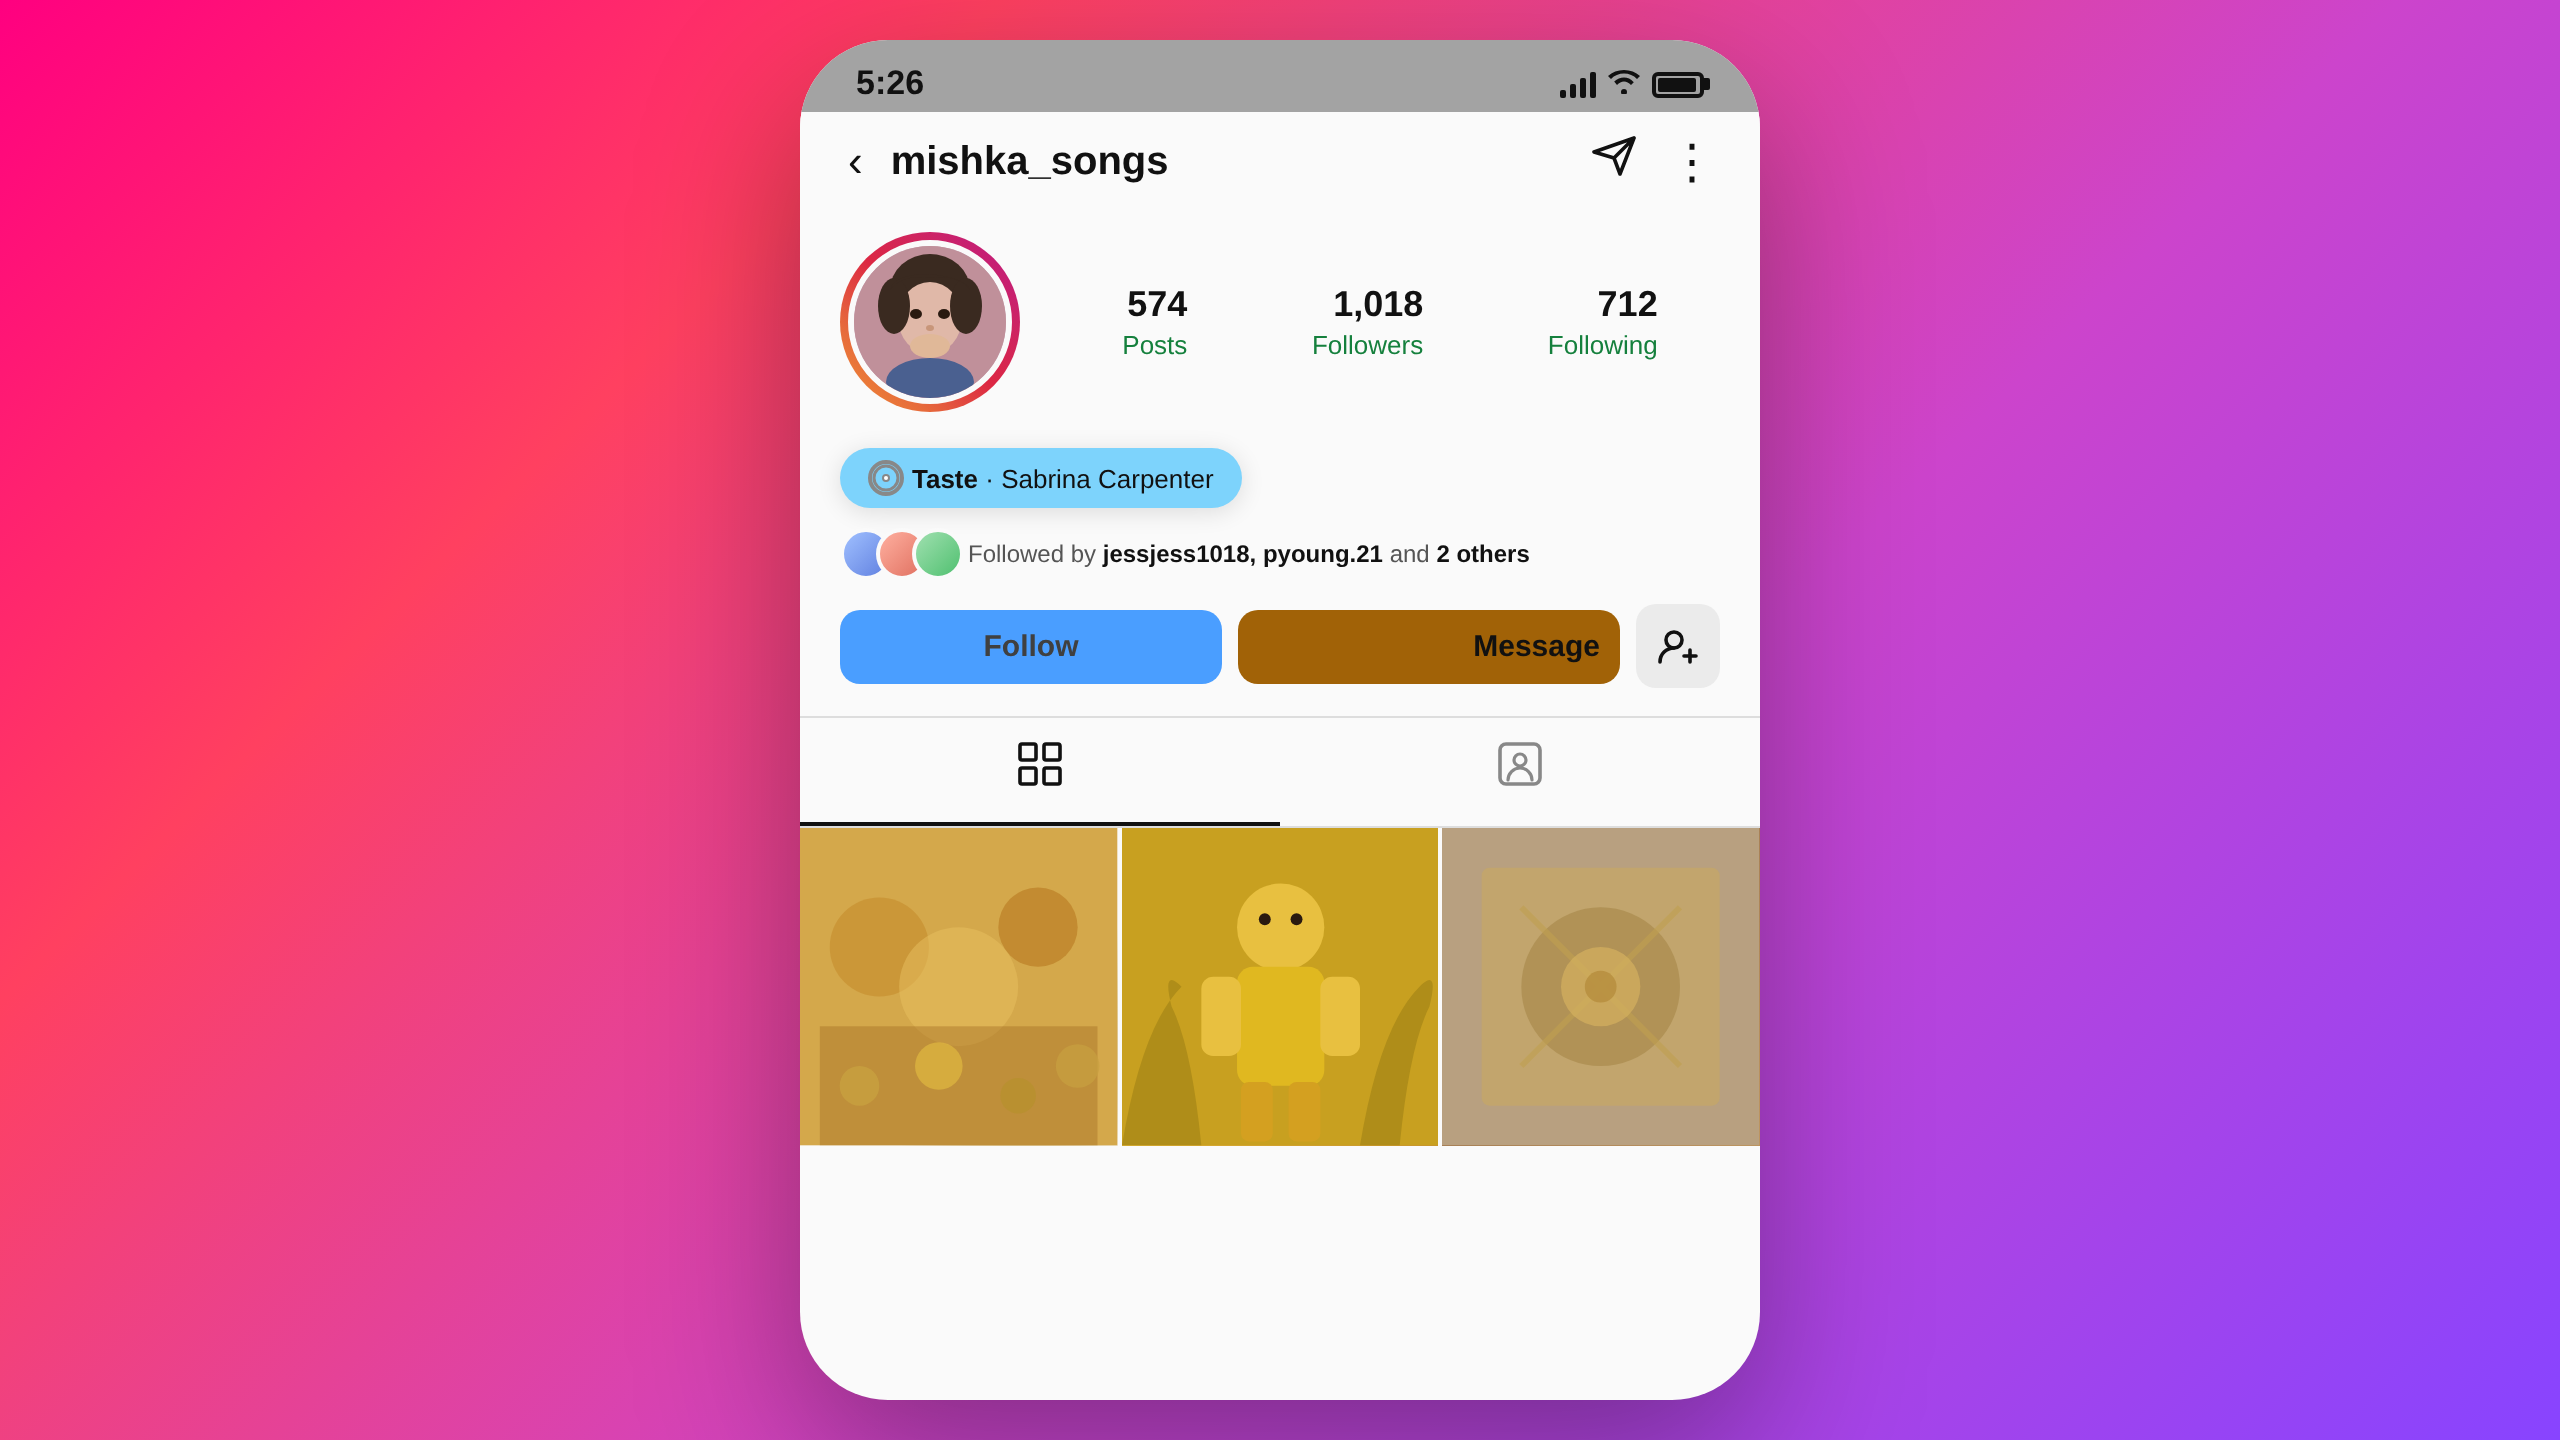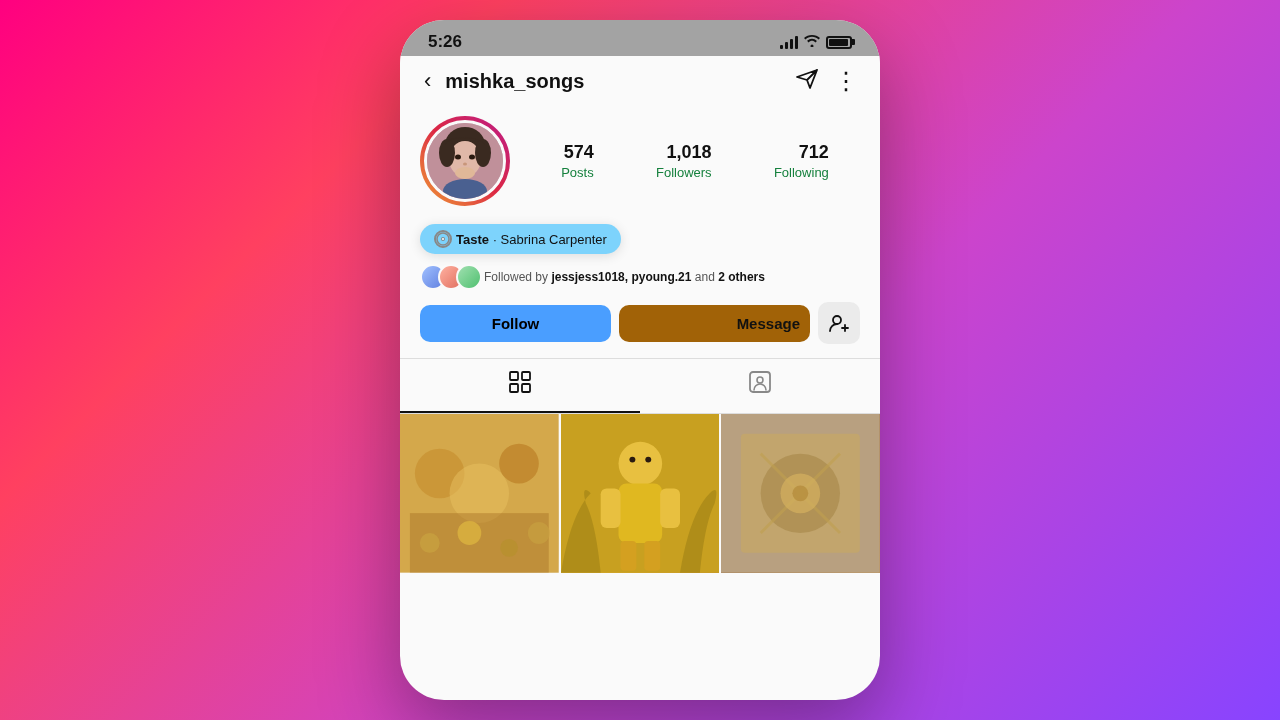--- a/index.html
+++ b/index.html
@@ -321,21 +321,21 @@
     .action-buttons {
       display: flex;
       gap: 8px;
       padding: 0 20px 14px;
       align-items: center;
     }
 
     .btn-follow {
       flex: 1;
       background: #4a9eff;
-      color: #000000;
+      color: #404040;
       border: none;
       border-radius: 10px;
       padding: 10px;
       font-size: 15px;
       font-weight: 600;
       cursor: pointer;
       text-align: center;
     }
 
     .btn-message {

